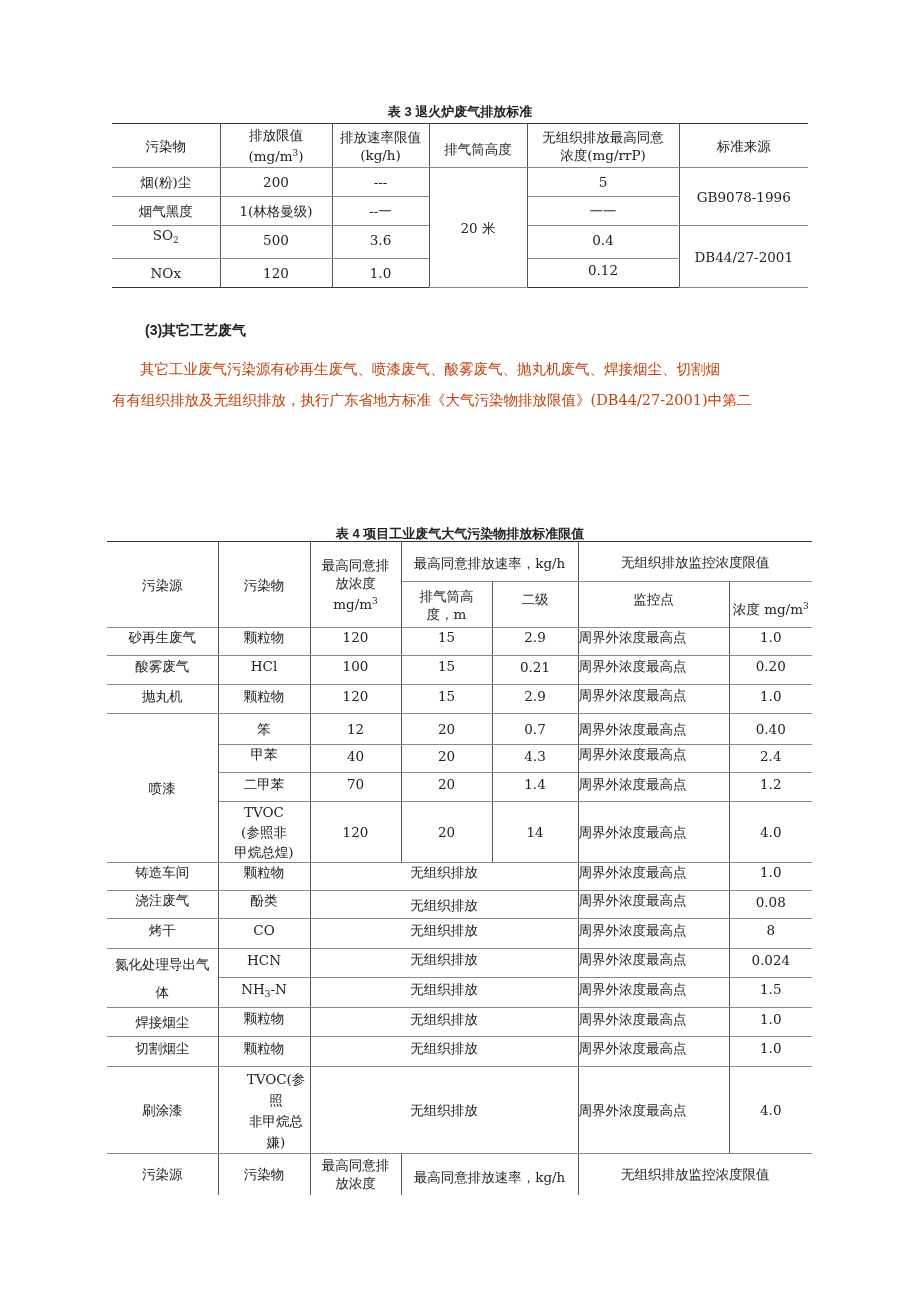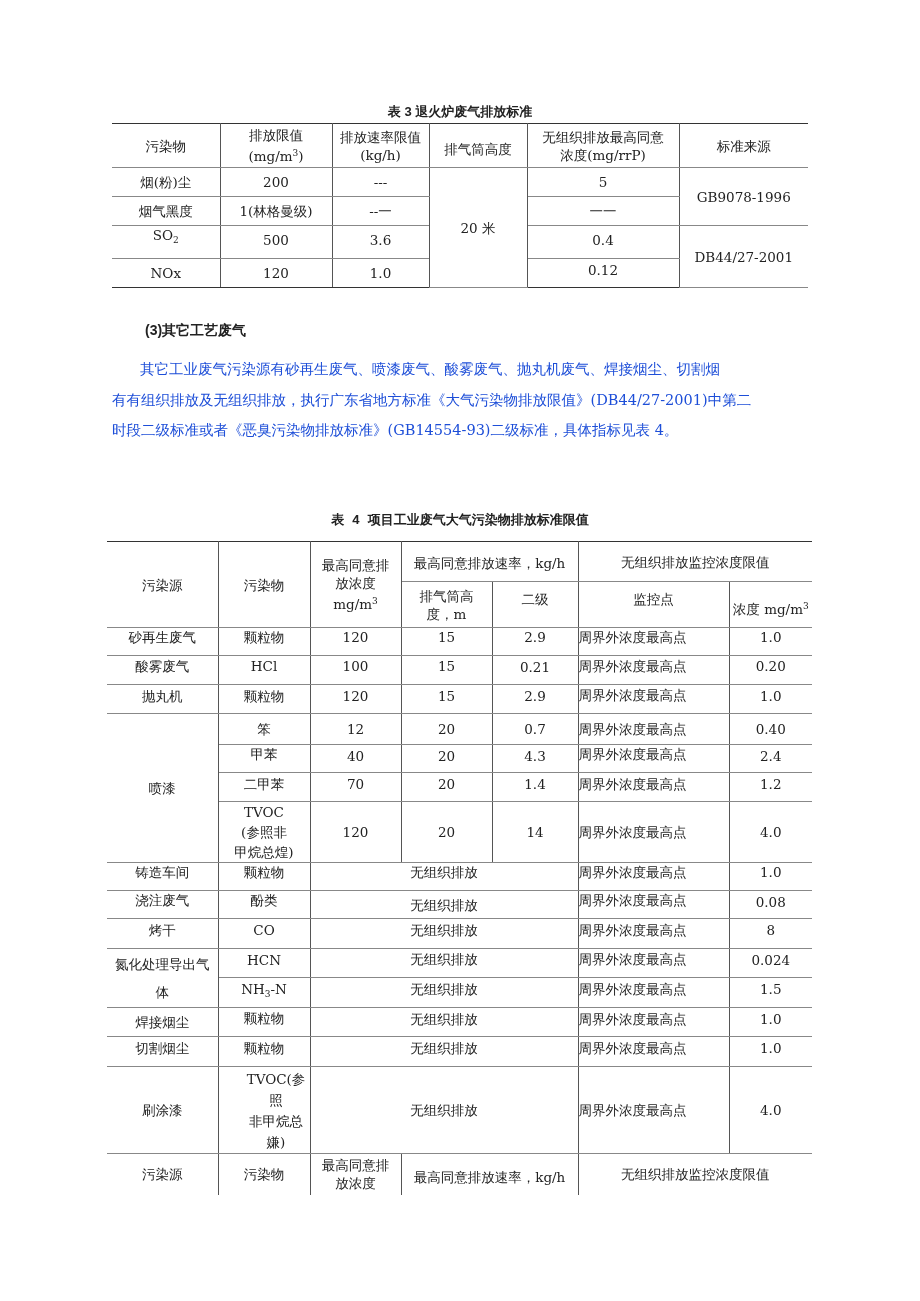--- a/index.html
+++ b/index.html
@@ -13,21 +13,21 @@
          border-left: 1px solid #555; border-right: 1px solid #555; border-top: 1px solid #888; border-bottom: 1px solid #888;
          line-height: 18px; color: #222; }
     tr.top td { border-top: 1.5px solid #333; }
     tr.bottom td { border-bottom: 1.5px solid #333; }
     td.first { border-left: none; }
     td.last { border-right: none; }
     .sub { font-size: 9px; vertical-align: -3px; }
     .sup { font-size: 9px; vertical-align: 5px; }
     .h3 { position: absolute; left: 145px; top: 322px; font-family: "Liberation Sans", "DejaVu Sans", sans-serif;
           font-weight: bold; font-size: 14px; color: #222; }
-    .para { position: absolute; left: 112px; width: 706px; font-size: 14.5px; line-height: 30.5px; color: #1d4ed8;
+    .para { position: absolute; left: 112px; width: 706px; font-size: 14.5px; line-height: 30.5px; color: #c2410c;
             text-align: justify; }
     .para .ln { display: block; white-space: nowrap; }
     .para .ln.indent { padding-left: 28px; }
     .valign-top { vertical-align: top; padding-top: 2px; }
     .valign-bot { vertical-align: bottom; padding-bottom: 9px; }
   </style>
 </head>
 <body>
 
 <div class="caption" style="top:103px;">表 3 退火炉废气排放标准</div>
@@ -87,24 +87,23 @@
     <td class="valign-top">0.12</td>
   </tr>
 </tbody>
   </table>
 
 <div class="h3">(3)其它工艺废气</div>
 
 <div class="para" style="top:354px;">
   <span class="ln indent">其它工业废气污染源有砂再生废气、喷漆废气、酸雾废气、抛丸机废气、焊接烟尘、切割烟</span>
   <span class="ln">有有组织排放及无组织排放，执行广东省地方标准《大气污染物排放限值》(DB44/27-2001)中第二</span>
-  <span class="ln">时段二级标准或者《恶臭污染物排放标准》(GB14554-93)二级标准，具体指标见表 4。</span>
 </div>
 
-<div class="caption" style="top:511px;font-family:Liberation Mono, monospace;">表 4 项目工业废气大气污染物排放标准限值</div>
+<div class="caption" style="top:525px;">表 4 项目工业废气大气污染物排放标准限值</div>
 
 <table style="left:107px; top:541px; width:705px;">
   <colgroup>
     <col style="width:111px">
       <col style="width:92px">
       <col style="width:91px">
       <col style="width:91px">
       <col style="width:86px">
       <col style="width:151px">
       <col style="width:83px">

